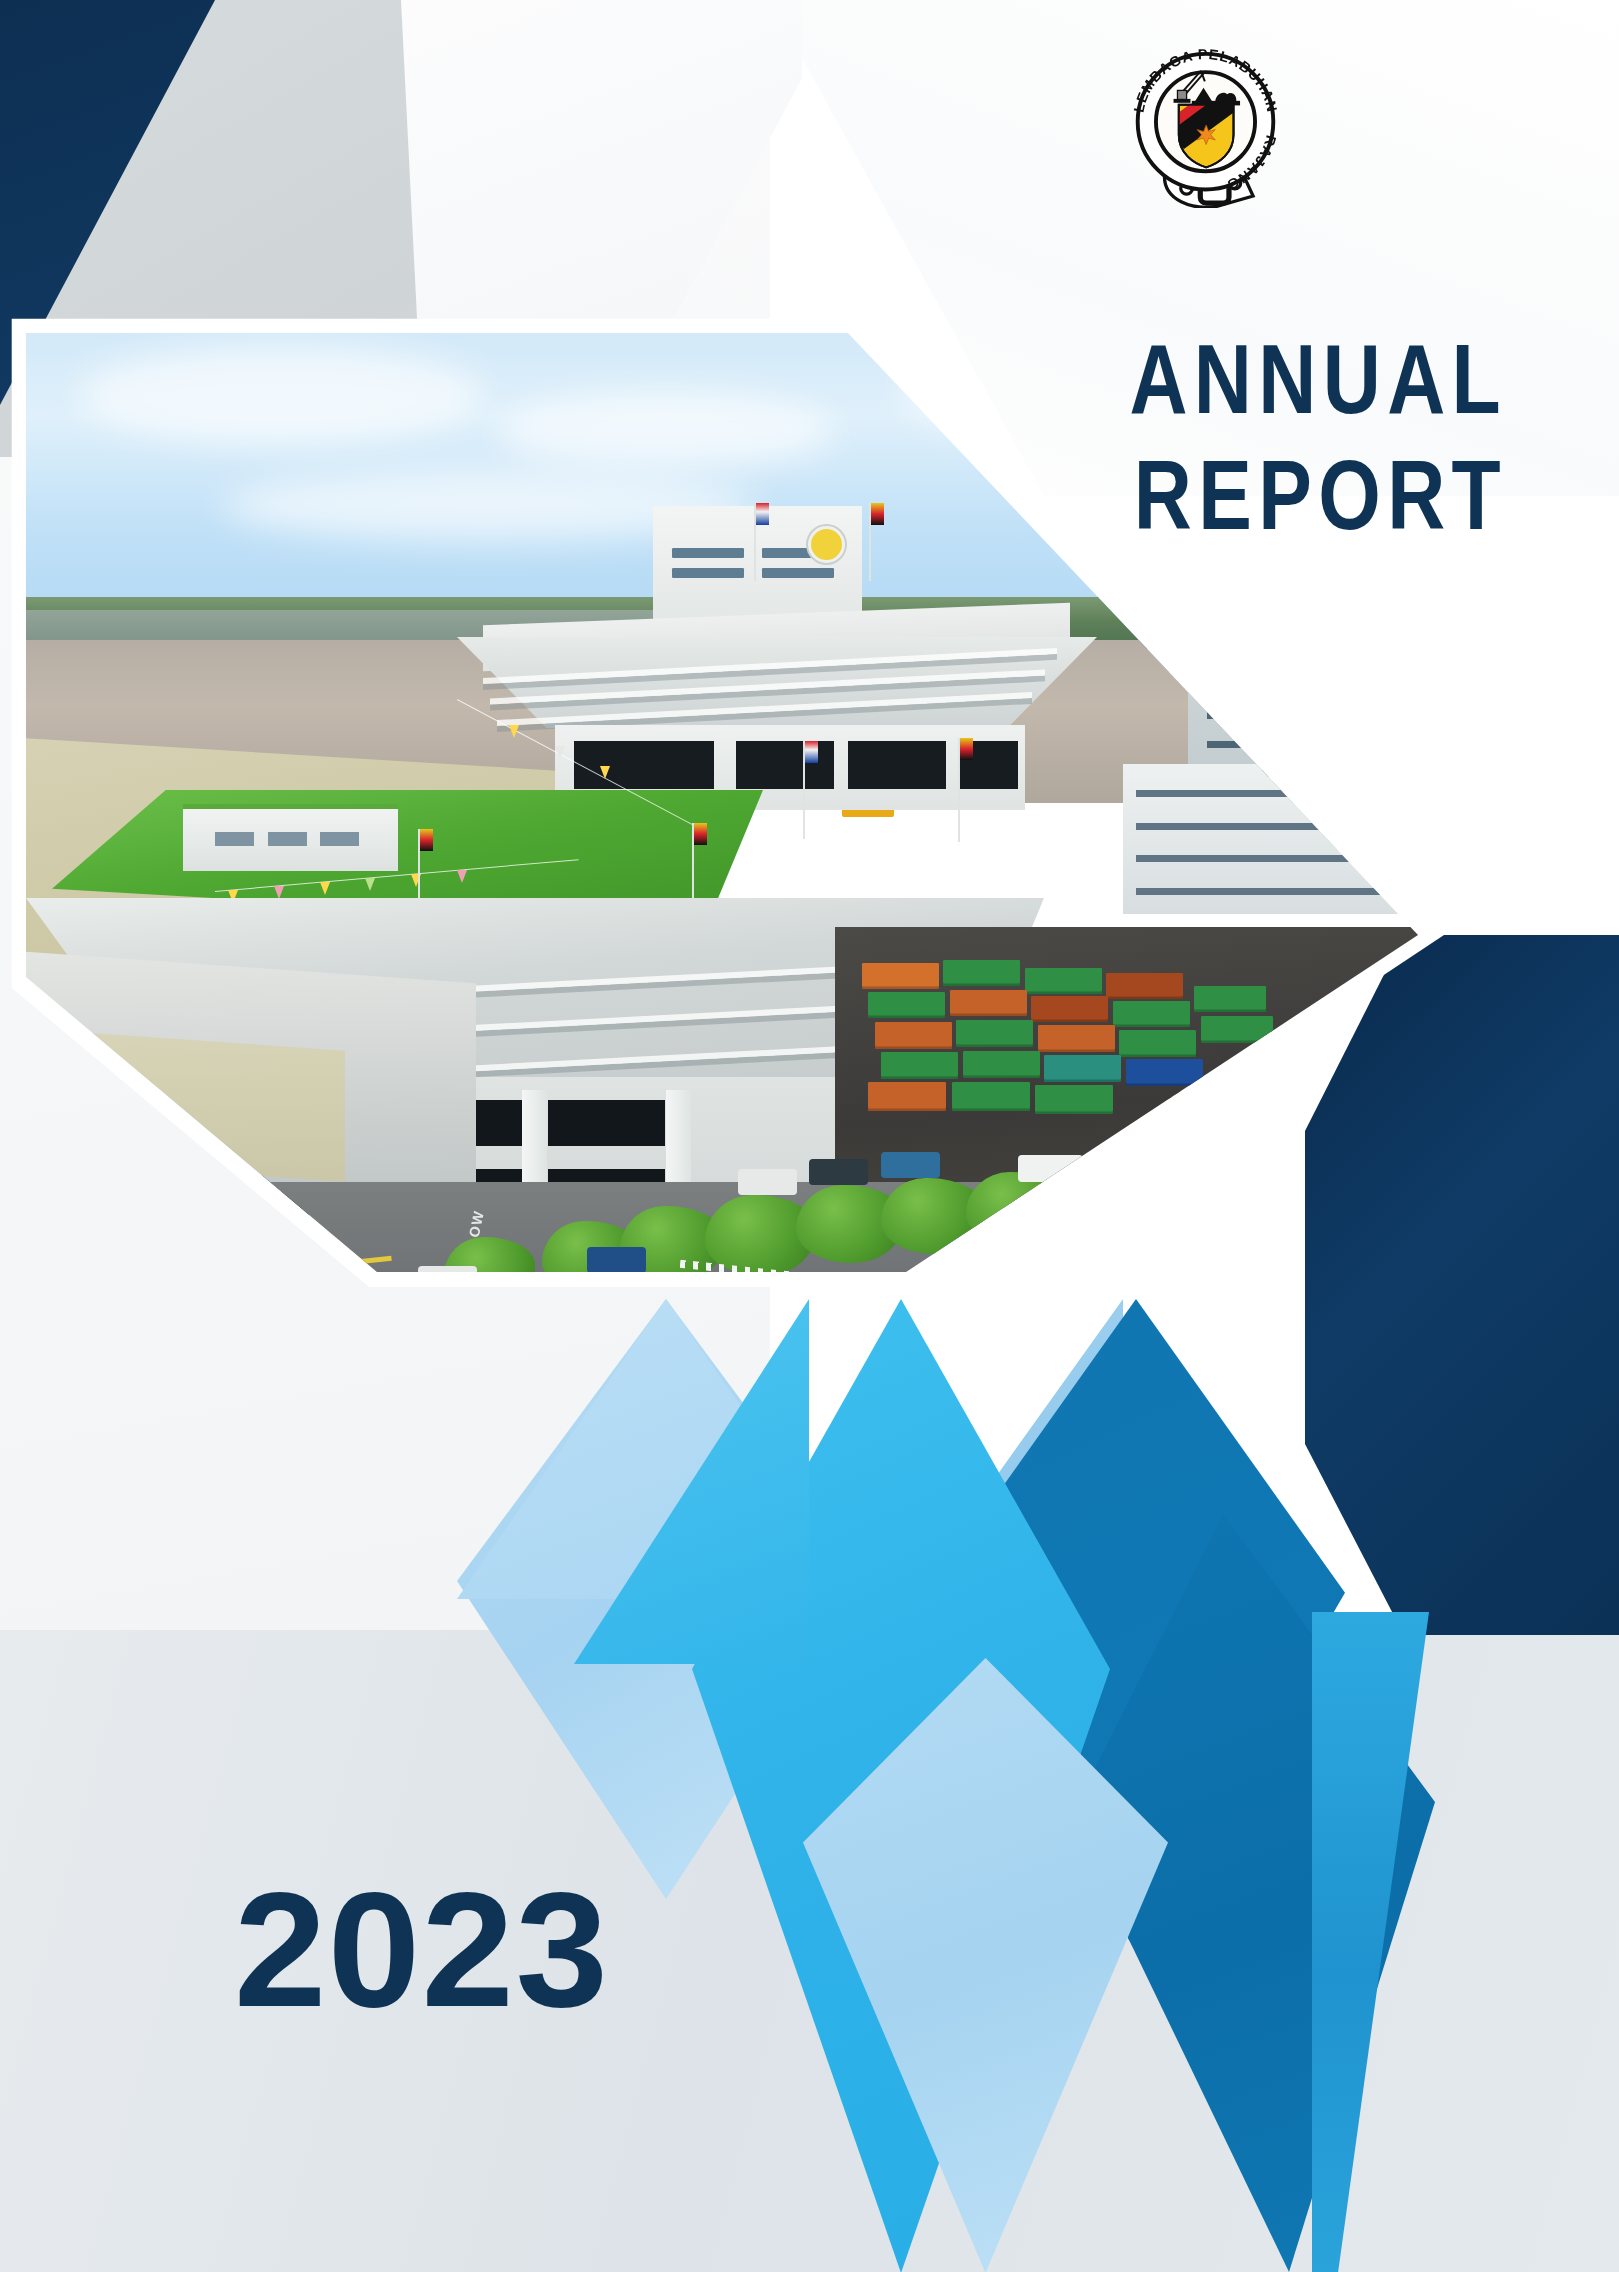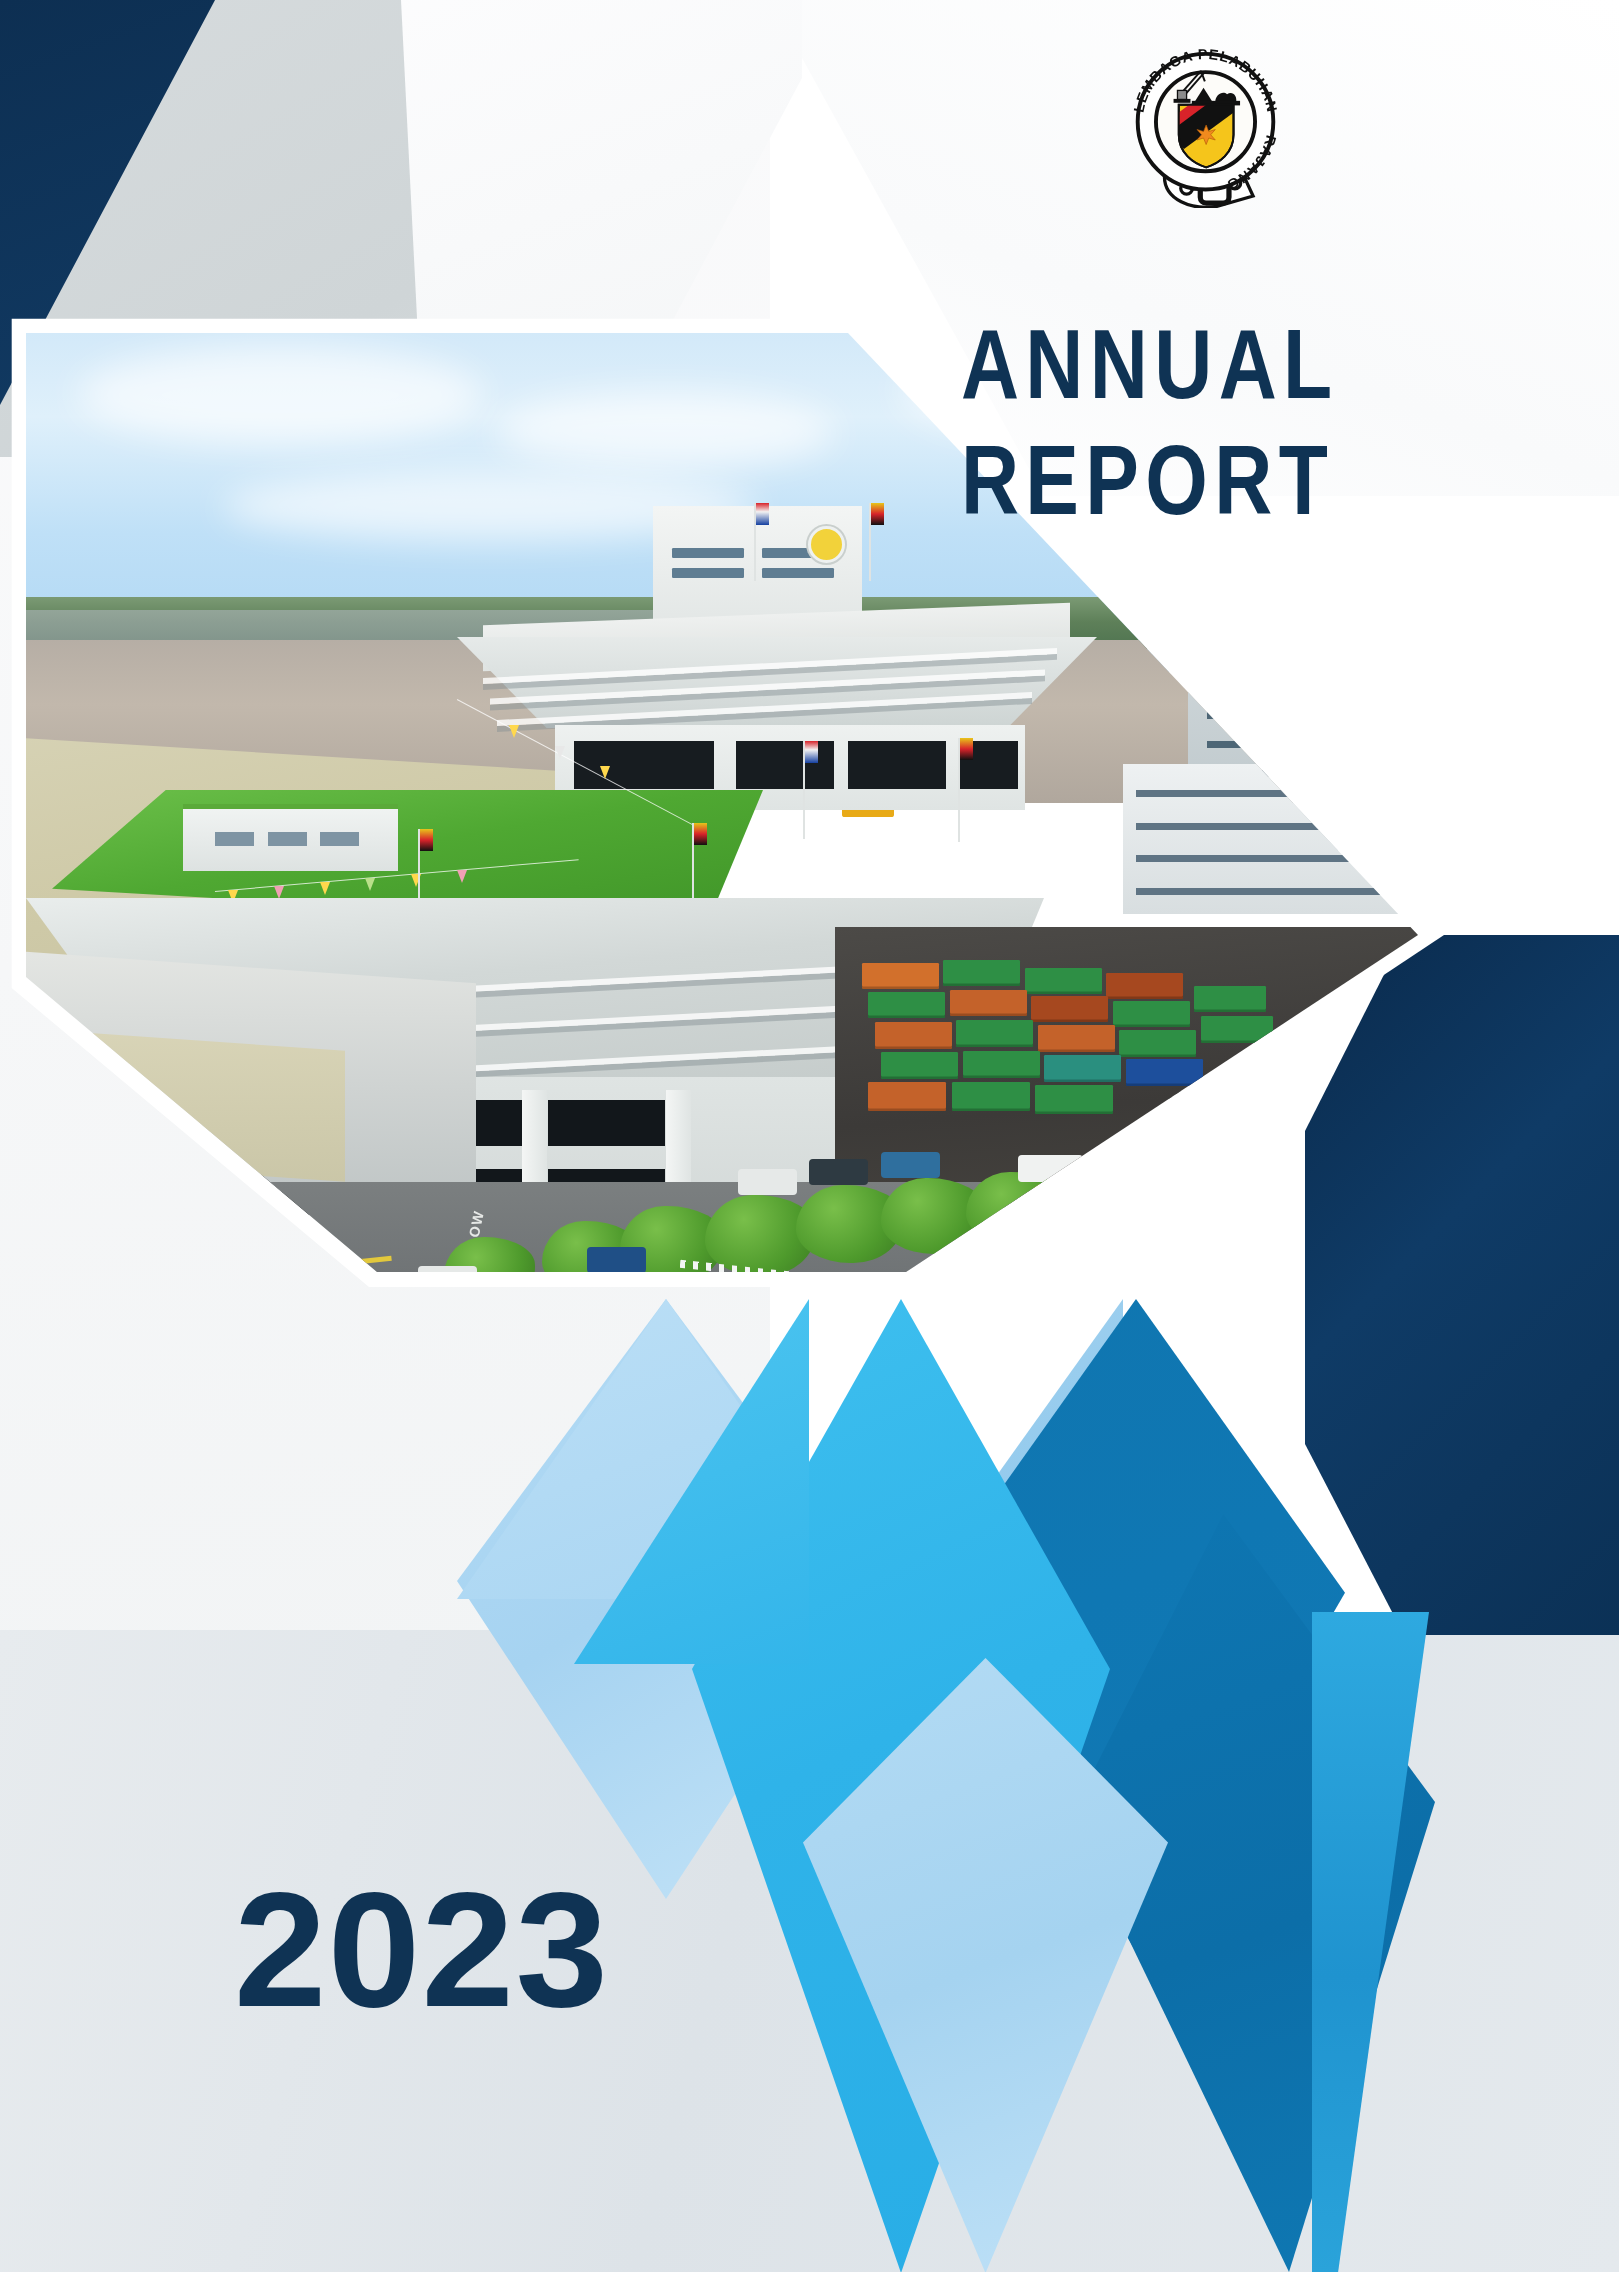--- a/index.html
+++ b/index.html
@@ -455,23 +455,23 @@
     left: 1124px;
     top: 25px;
     width: 163px;
     height: 183px;
   }
 
   
   .title-block {
     position: absolute;
     left: 901px;
-    top: 307px;
+    top: 322px;
     width: 666px;
-    text-align: left;
+    text-align: right;
   }
   .title-line {
     font-family: "Liberation Sans", sans-serif;
     font-weight: 700;
     font-size: 98px;
     line-height: 1.18;
     letter-spacing: 7.8px;
     color: #0f3354;
     transform: scaleX(.82);
     transform-origin: center;

